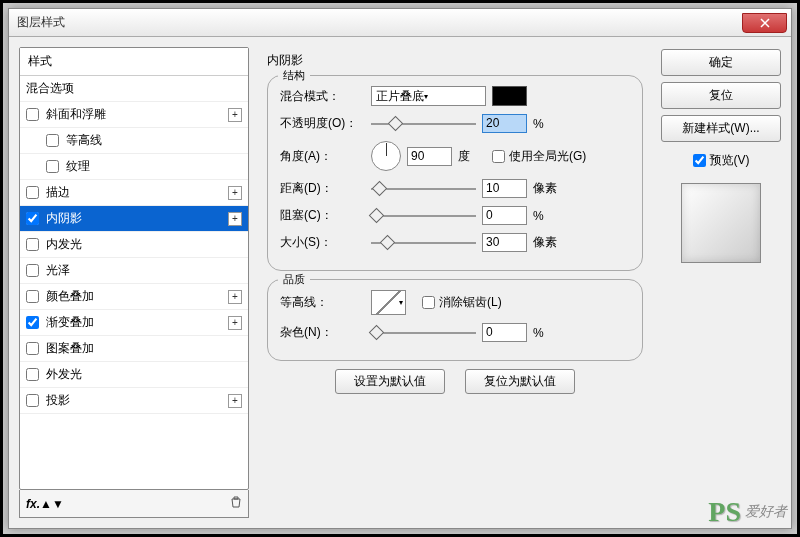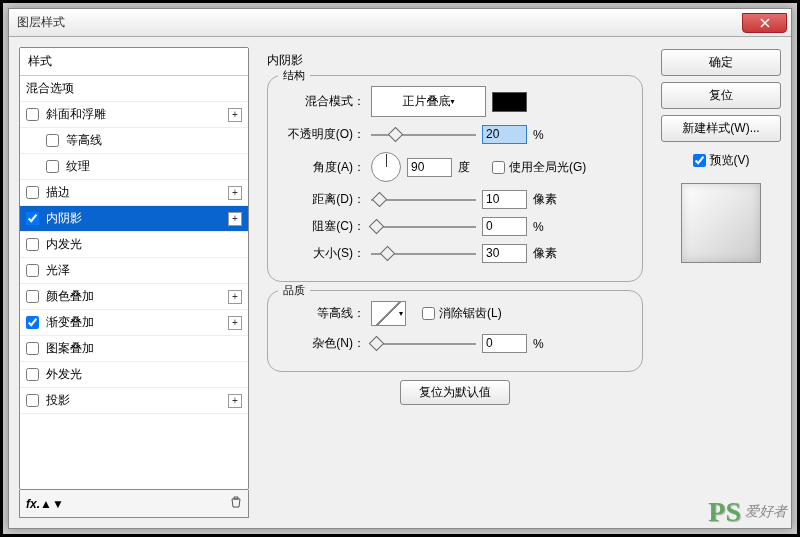--- a/index.html
+++ b/index.html
@@ -21,22 +21,22 @@
     .sub-item .left { padding-left: 20px; }
     .expand-icon { width: 14px; height: 14px; border: 1px solid #999; display: flex; align-items: center; justify-content: center; font-size: 10px; background: #fff; color: #333; }
     .list-footer { height: 28px; border: 1px solid #888; border-top: none; background: #f5f5f5; display: flex; align-items: center; padding: 0 6px; justify-content: space-between; }
     .fx-icon { font-style: italic; font-weight: bold; }
     .trash-icon svg { width: 12px; height: 12px; }
     .mid-panel { flex: 1; padding: 5px 10px; }
     .section-title { margin-bottom: 6px; }
     .fieldset { border: 1px solid #aaa; border-radius: 14px; padding: 10px 12px; margin-bottom: 8px; position: relative; }
     .fieldset-label { position: absolute; top: -8px; left: 10px; background: #f0f0f0; padding: 0 5px; font-size: 11px; }
     .row { display: flex; align-items: center; margin-bottom: 8px; gap: 6px; }
-    .row-label { width: 85px; text-align: right; }
-    .dropdown { flex: 1; max-width: 115px; height: 31px; border: 1px solid #888; background: #fff; padding: 1px 4px; display: flex; align-items: center; justify-content: center; }
+    .row-label { width: 85px; text-align: left; }
+    .dropdown { flex: 1; max-width: 115px; height: 20px; border: 1px solid #888; background: #fff; padding: 1px 4px; display: flex; align-items: center; justify-content: flex-start; }
     .dropdown-arrow { font-size: 8px; }
     .color-swatch { width: 35px; height: 20px; background: #000; border: 1px solid #555; }
     .slider { flex: 1; max-width: 105px; height: 14px; position: relative; display: flex; align-items: center; }
     .slider-track { width: 100%; height: 2px; background: #999; position: relative; }
     .slider-thumb { position: absolute; width: 11px; height: 11px; background: #f0f0f0; border: 1px solid #666; top: -5px; transform: rotate(45deg); }
     .num-input { width: 45px; height: 19px; border: 1px solid #888; background: #fff; padding: 1px 3px; text-align: left; }
     .num-input.highlight { background: #b8d8f8; border: 1px solid #3080d0; }
     .unit { width: 28px; }
     .angle-dial { width: 30px; height: 30px; border: 1px solid #888; border-radius: 50%; background: #fff; position: relative; }
     .angle-line { position: absolute; width: 1px; height: 13px; background: #333; left: 50%; top: 1px; transform-origin: bottom center; }
@@ -252,20 +252,21 @@
                 <div class="slider-track">
                   <div class="slider-thumb" style="left:0%"></div>
                 </div>
               </div>
           <div class="num-input">0</div>
           <span class="unit">%</span>
         </div>
       </div>
 
       <div class="btn-row">
+        <div class="btn">设置为默认值</div>
         <div class="btn">复位为默认值</div>
       </div>
     </div>
 
     <div class="right-panel">
       <div class="wide-btn">确定</div>
       <div class="wide-btn">复位</div>
       <div class="wide-btn">新建样式(W)...</div>
       <div class="preview-check">
         <input type="checkbox" checked="" style="">

